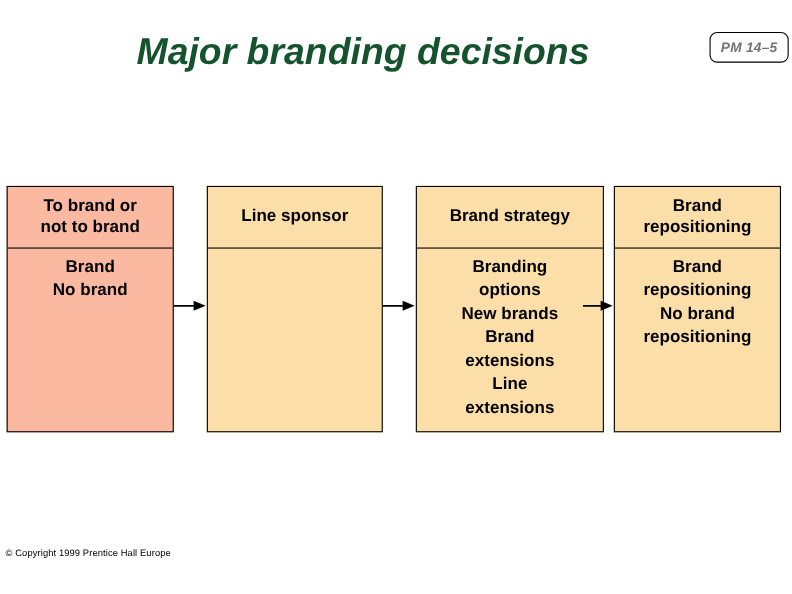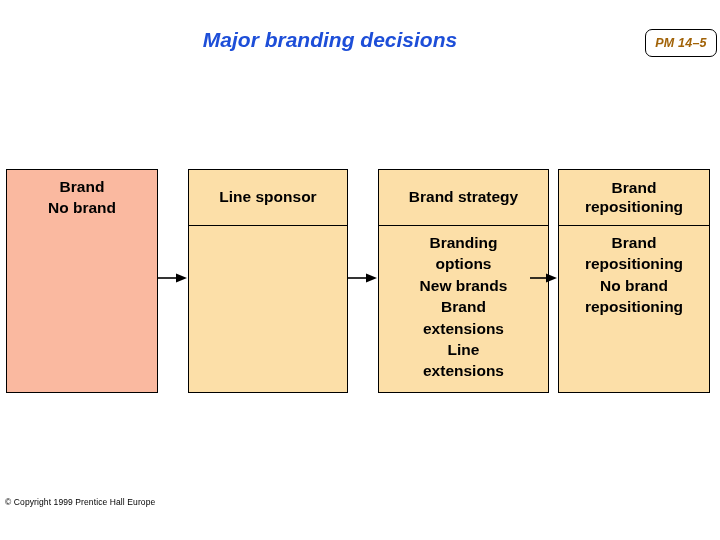--- a/index.html
+++ b/index.html
@@ -21,24 +21,24 @@
     height: 540px;
   }
 
   
   .title {
     position: absolute;
     left: 0;
     top: 28px;
     width: 660px;
     text-align: center;
-    font-size: 21px;
+    font-size: 34px;
     font-weight: bold;
     font-style: italic;
-    color: #1d4ed8;
+    color: #14532d;
     letter-spacing: 0px;
     white-space: nowrap;
   }
 
   
   .badge {
     position: absolute;
     left: 645px;
     top: 29px;
     width: 70px;
@@ -47,21 +47,21 @@
     border-radius: 7px;
     background: #ffffff;
     display: flex;
     align-items: center;
     justify-content: center;
   }
   .badge-text {
     font-size: 12.5px;
     font-weight: bold;
     font-style: italic;
-    color: #a16207;
+    color: #737373;
     white-space: nowrap;
     letter-spacing: 0.2px;
   }
 
   
   .box {
     position: absolute;
     top: 169px;
     height: 224px;
     border: 1.2px solid #000000;
@@ -130,20 +130,22 @@
 
 <div class="slide">
 
   <div class="title">Major branding decisions</div>
 
   <div class="badge">
     <span class="badge-text">PM 14–5</span>
   </div>
 
   <div class="box box-1">
+    <div class="box-head">To brand or
+not to brand</div>
     <div class="box-body">Brand
 No brand</div>
   </div>
 
   <div class="arrow arrow-1">
     <svg width="30" height="16" viewBox="0 0 30 16">
       <line x1="0" y1="8" x2="22" y2="8" stroke="#000000" stroke-width="1.6"></line>
       <polygon points="18,3.5 29,8 18,12.5" fill="#000000"></polygon>
     </svg>
   </div>

